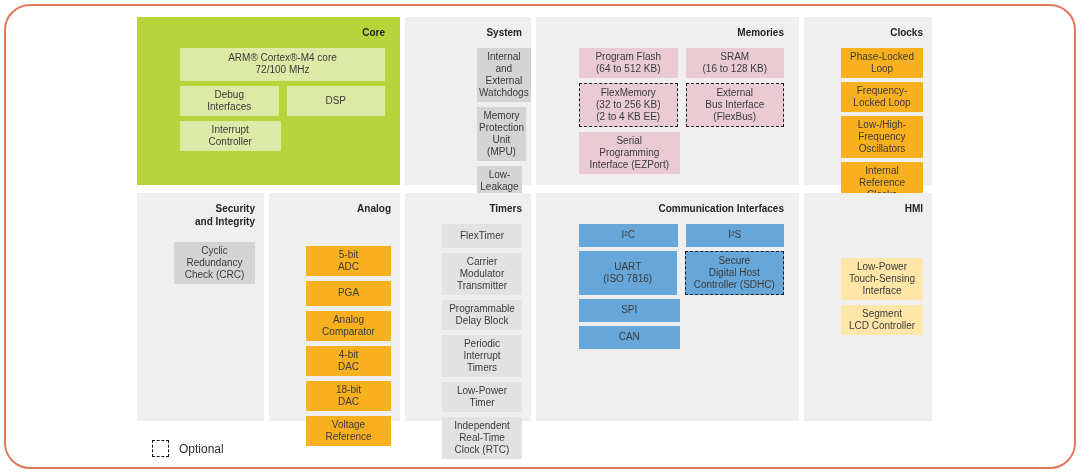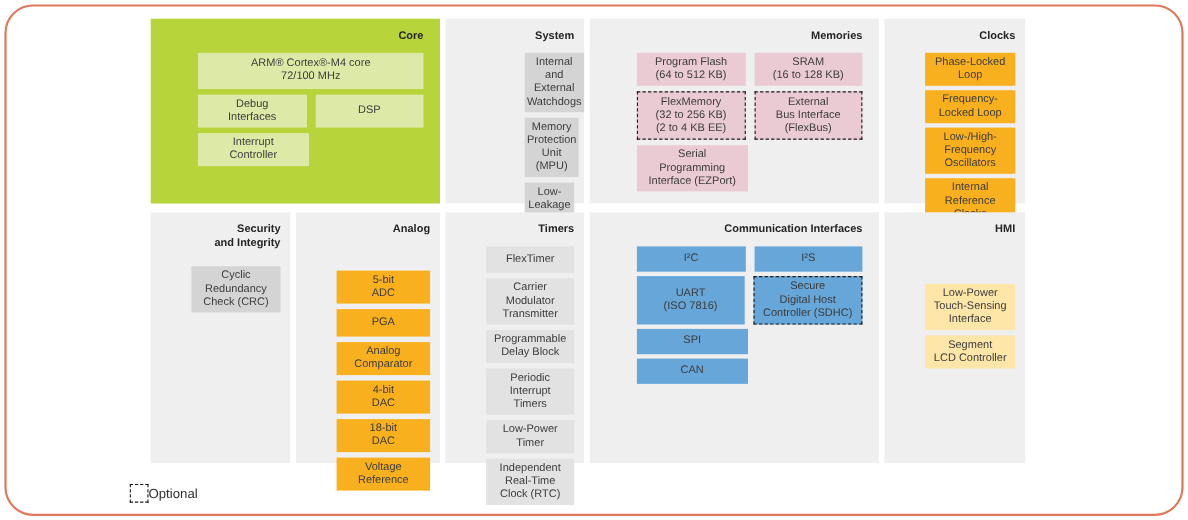--- a/index.html
+++ b/index.html
@@ -59,22 +59,22 @@
   .sec-system .block{background:var(--system_block,#d4d4d4);margin-left:35px;}
   .sec-memories .block{background:var(--memories_block,#eacbd3);min-height:25px;}
   .sec-clocks .block{background:var(--clocks_block,#f9b01e);min-height:27px;}
   .sec-security .block{background:var(--security_block,#d4d4d4);min-height:33px;}
   .sec-analog .block{background:var(--analog_block,#f9b01e);min-height:25px;}
   .sec-timers .block{background:var(--timers_block,#e2e2e2);min-height:24px;}
   .sec-comm .block{background:var(--comm_block,#67a6d8);min-height:23px;}
   .sec-hmi .block{background:var(--hmi_block,#fde6a8);min-height:24px;}
 
   .legend{
-    position:absolute;left:118px;top:440px;
-    display:flex;align-items:center;
+    position:absolute;left:152px;top:440px;
+    display:flex;align-items:center;gap:10px;
   }
   .legend-box{
     width:17px;height:17px;border:1.6px dashed #1c1c1c;background:#fff;
     box-sizing:border-box;display:inline-block;
   }
   .legend-label{font-size:12px;color:#2e2e2e;}
 </style>
 </head>
 <body>
 

